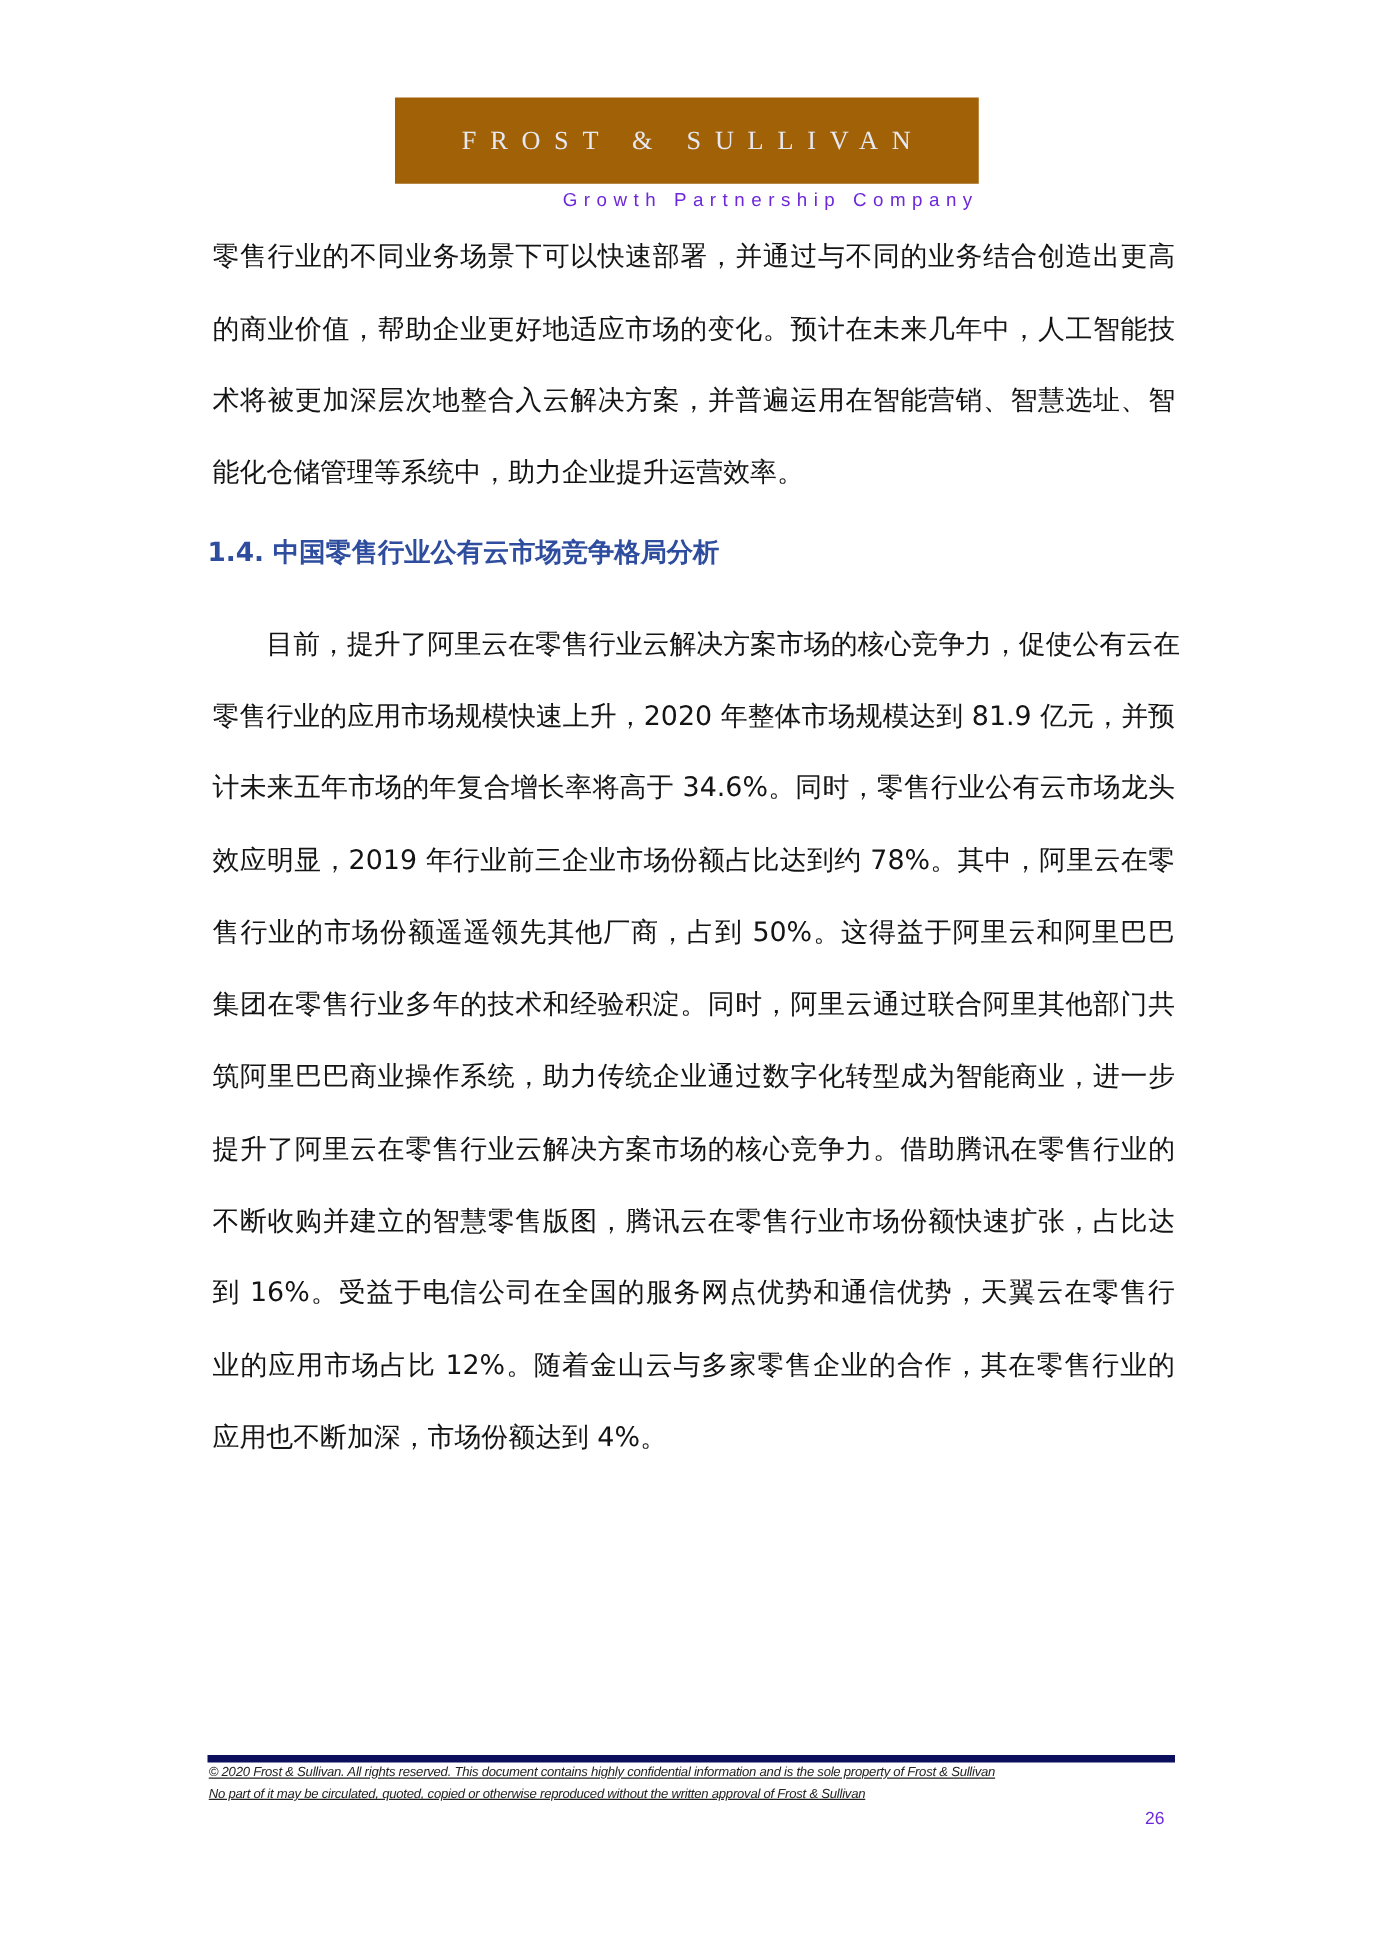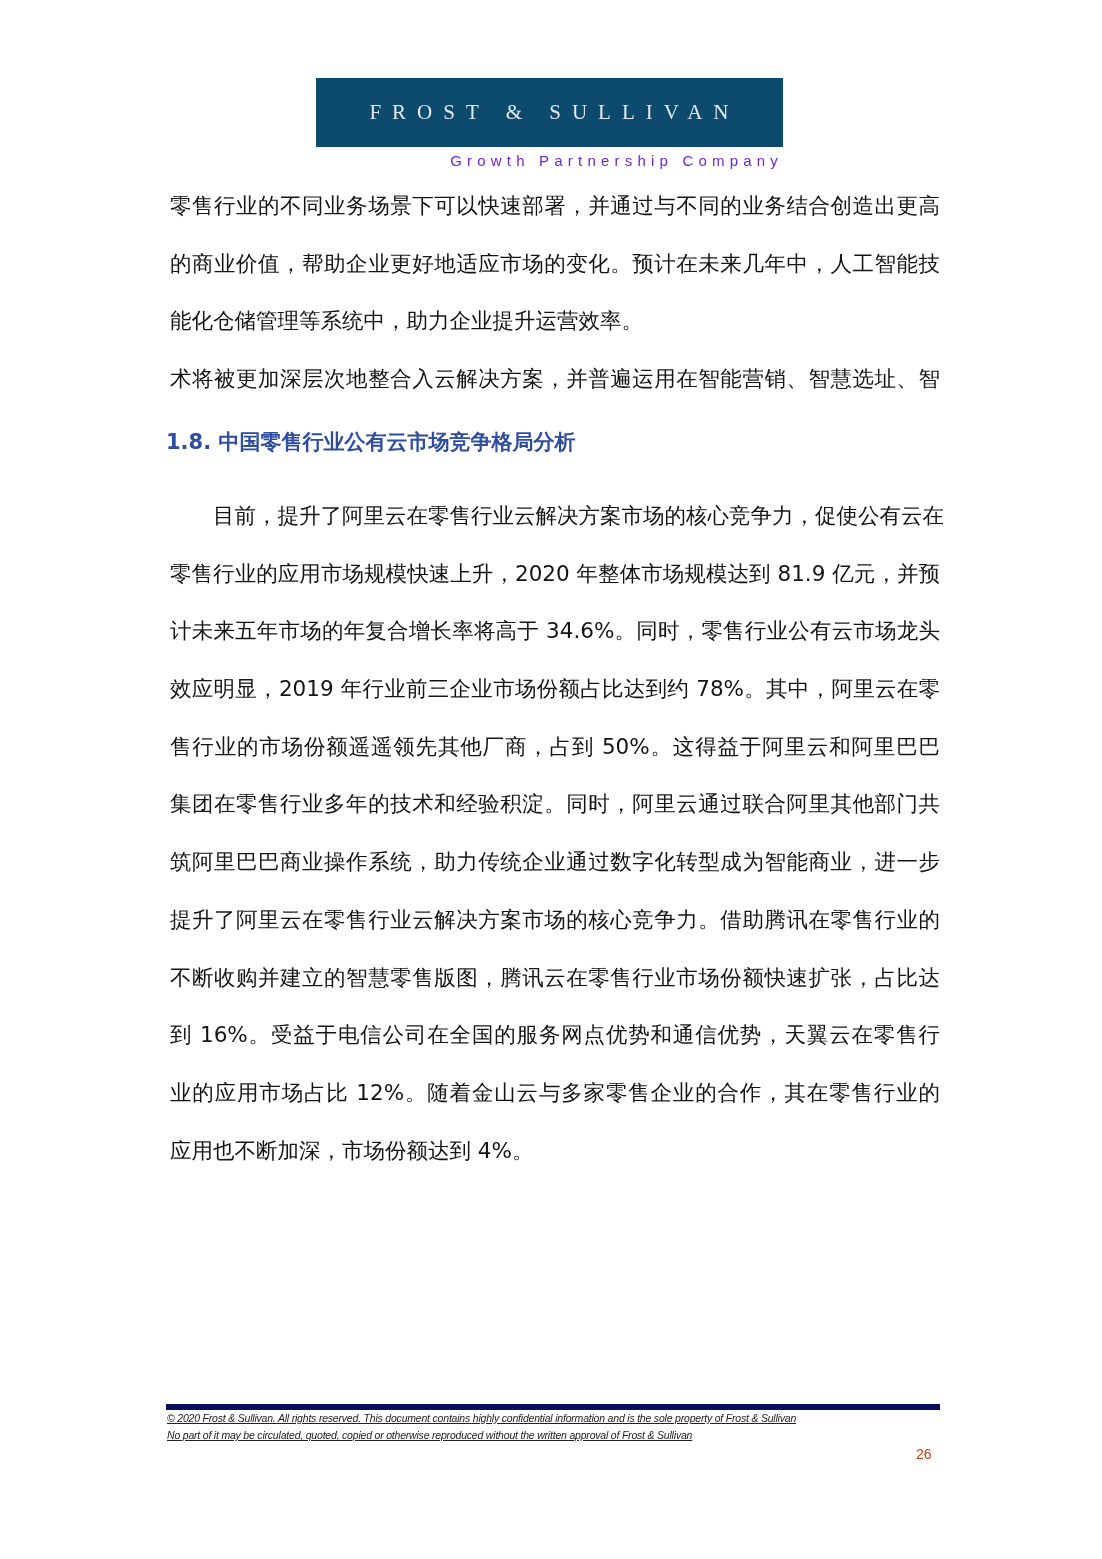--- a/index.html
+++ b/index.html
@@ -1,52 +1,52 @@
 <!DOCTYPE html>
 <html><head>
 <meta charset="utf-8">
 <style>
   html, body { margin: 0; padding: 0; background: #ffffff; }
   body { width: 1102px; height: 1559px; position: relative; overflow: hidden;
          font-family: "DejaVu Sans", sans-serif; color: #111; }
   .logo-box { position: absolute; left: 316px; top: 78px; width: 467px; height: 69px;
-              background: #0c4a6e; display: flex; align-items: center; justify-content: center; }
+              background: #a16207; display: flex; align-items: center; justify-content: center; }
   .logo-text { color: #e6e8f2; font-family: "Liberation Serif", serif; font-size: 21px;
                letter-spacing: 11px; white-space: nowrap; padding-left: 10px; }
   .tagline { position: absolute; left: 316px; top: 152px; width: 467px; text-align: right;
              font-family: Liberation Sans, sans-serif; font-size: 15px; letter-spacing: 5.2px;
              color: #6d28d9; }
   .para { position: absolute; left: 170px; width: 770px; font-size: 21.5px; line-height: 57.7px;
           text-align: justify; color: #141414; }
   .para .line { display: block; white-space: nowrap; text-align-last: justify; height: 57.7px; }
   .para .line.last { text-align-last: left; }
   .heading { position: absolute; left: 166px; top: 428px; font-size: 21px; font-weight: bold;
              color: #2f4d9e; white-space: nowrap; }
   .footer-rule { position: absolute; left: 166px; top: 1404px; width: 774px; height: 6px; background: #0b0f5c; }
   .footer-text { position: absolute; left: 167px; font-family: "Liberation Sans", sans-serif;
                  font-style: italic; font-size: 10.5px; color: #222; white-space: nowrap; letter-spacing: -0.2px; text-decoration: underline; }
   .page-num { position: absolute; left: 916px; top: 1446px; font-family: "Liberation Sans", sans-serif;
-              font-size: 14px; color: #c2410c; }
+              font-size: 14px; color: #6d28d9; }
 </style>
 </head>
 <body>
 
 <div class="logo-box">
   <span class="logo-text">FROST &amp; SULLIVAN</span>
 </div>
 <div class="tagline">Growth Partnership Company</div>
 
 <div class="para" style="top:177px;">
   <span class="line">零售行业的不同业务场景下可以快速部署，并通过与不同的业务结合创造出更高</span>
   <span class="line">的商业价值，帮助企业更好地适应市场的变化。预计在未来几年中，人工智能技</span>
+  <span class="line">术将被更加深层次地整合入云解决方案，并普遍运用在智能营销、智慧选址、智</span>
   <span class="line last">能化仓储管理等系统中，助力企业提升运营效率。</span>
-  <span class="line">术将被更加深层次地整合入云解决方案，并普遍运用在智能营销、智慧选址、智</span>
 </div>
 
-<div class="heading">1.8.  中国零售行业公有云市场竞争格局分析</div>
+<div class="heading">1.4.  中国零售行业公有云市场竞争格局分析</div>
 
 <div class="para" style="top:487px;">
   <span class="line" style="padding-left:43px;width:727px;">目前，提升了阿里云在零售行业云解决方案市场的核心竞争力，促使公有云在</span>
   <span class="line">零售行业的应用市场规模快速上升，2020 年整体市场规模达到 81.9 亿元，并预</span>
   <span class="line">计未来五年市场的年复合增长率将高于 34.6%。同时，零售行业公有云市场龙头</span>
   <span class="line">效应明显，2019 年行业前三企业市场份额占比达到约 78%。其中，阿里云在零</span>
   <span class="line">售行业的市场份额遥遥领先其他厂商，占到  50%。这得益于阿里云和阿里巴巴</span>
   <span class="line">集团在零售行业多年的技术和经验积淀。同时，阿里云通过联合阿里其他部门共</span>
   <span class="line">筑阿里巴巴商业操作系统，助力传统企业通过数字化转型成为智能商业，进一步</span>
   <span class="line">提升了阿里云在零售行业云解决方案市场的核心竞争力。借助腾讯在零售行业的</span>

